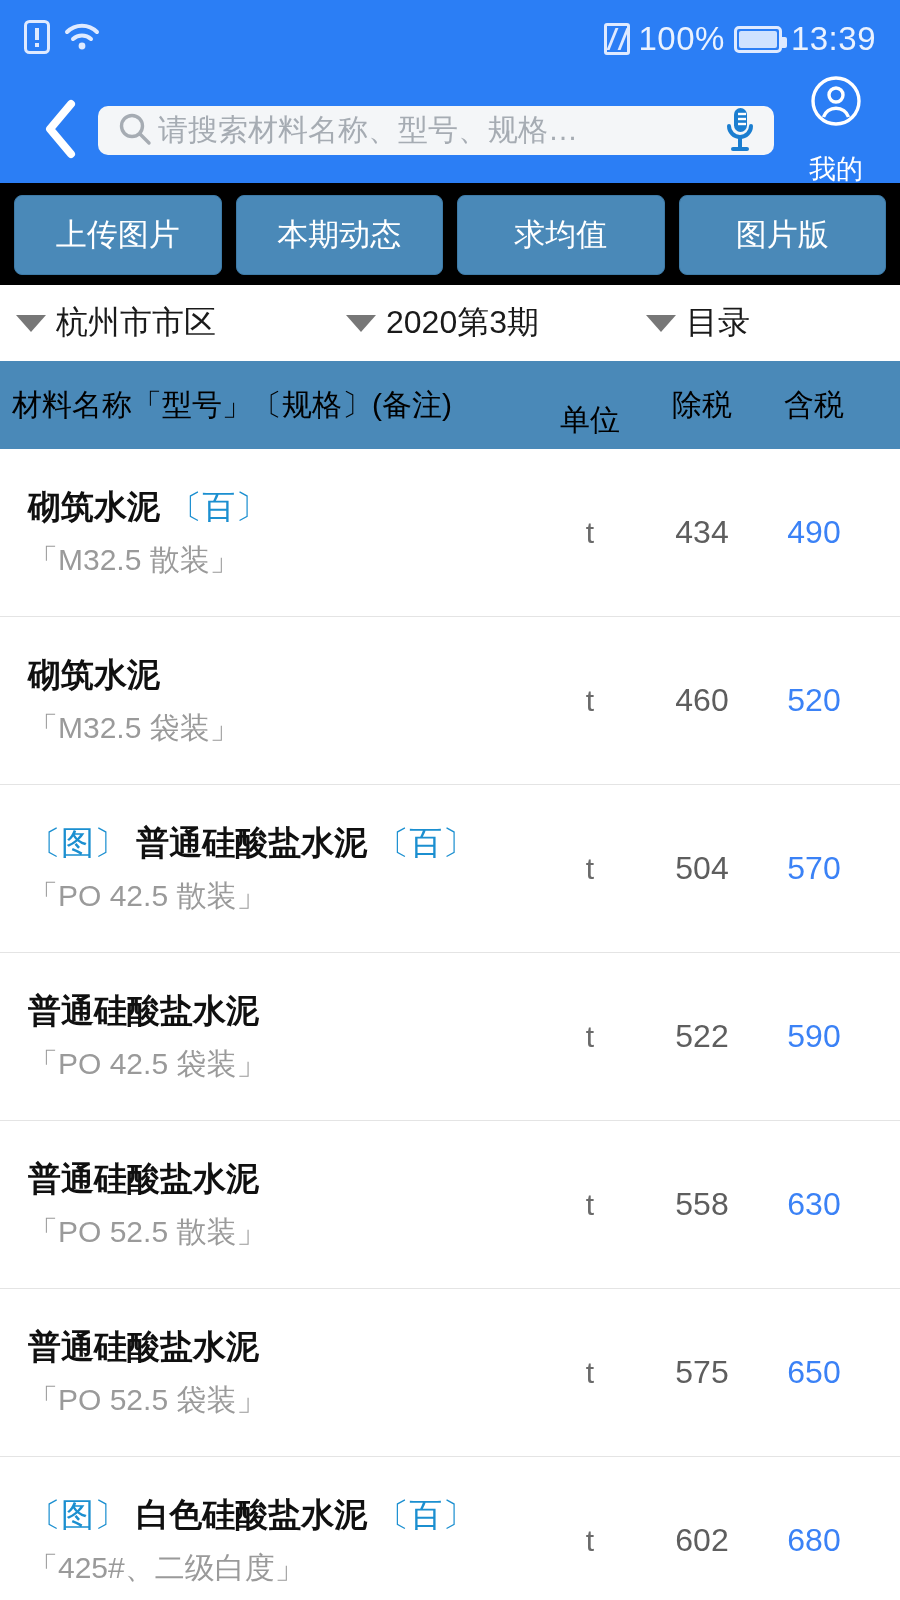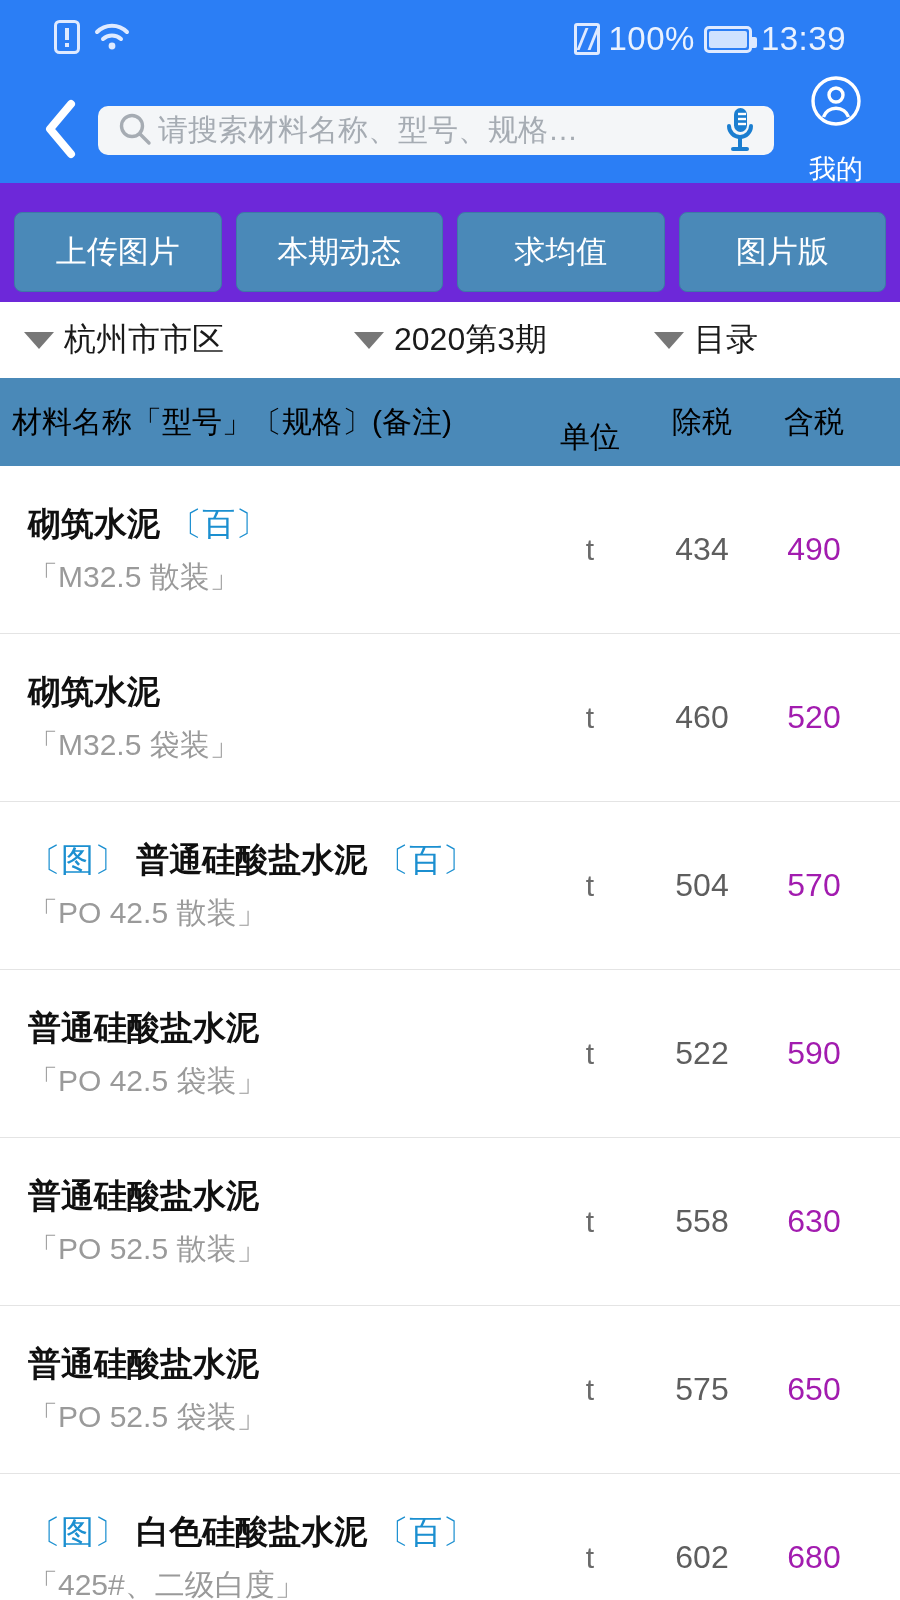--- a/index.html
+++ b/index.html
@@ -7,21 +7,21 @@
     width: 900px; height: 1600px;
     background: #ffffff;
     font-family: "Liberation Sans", "DejaVu Sans", sans-serif;
     overflow: hidden;
   }
   .screen { width: 900px; height: 1600px; position: relative; background: #fff; }
 
   
   .statusbar {
     height: 78px; background: #2b7ef5;
-    display: flex; padding: 0 54px;
+    display: flex; padding: 0 24px;
   }
   .sb-left { display: flex; align-items: center; gap: 14px; }
   .sb-right { margin-left: auto; display: flex; align-items: center; gap: 9px; }
   .sb-text { color: #eaf2ff; font-size: 33px; letter-spacing: .5px; }
   .sb-time { color: #eaf2ff; font-size: 33px; letter-spacing: .5px; }
   .nfc-ico {
     width: 26px; height: 32px; border: 3px solid #dfeaff; border-radius: 3px;
     display: inline-block; position: relative;
   }
   .nfc-ico::after {
@@ -55,31 +55,31 @@
     flex: 1; color: #a6acb3; font-size: 30px; white-space: nowrap; overflow: hidden;
   }
   .mic-ico { flex: 0 0 auto; margin-left: 8px; }
   .profile {
     width: 96px; display: flex; flex-direction: column; align-items: center; gap: 20px;
   }
   .profile-label { color: #ffffff; font-size: 27px; }
 
   
   .actions {
-    display: flex; gap: 14px; padding: 29px 14px 10px 14px; background: #6d28d9;
+    display: flex; gap: 14px; padding: 12px 14px 10px 14px; background: #000000;
   }
   .act-btn {
     flex: 1; height: 80px; background: #4a89b8; border: 1px solid #3d7aa6;
     border-radius: 8px; color: #ffffff; font-size: 31px;
     display: flex; align-items: center; justify-content: center;
   }
 
   
   .filters {
-    display: flex; align-items: center; height: 76px; background: #fff; padding: 0 24px;
+    display: flex; align-items: center; height: 76px; background: #fff; padding: 0 16px;
   }
   .filter {
     display: flex; align-items: center; gap: 10px; color: #1a1a1a; font-size: 32px;
   }
   .filter.f1 { width: 330px; }
   .filter.f2 { width: 300px; }
   .filter.f3 { flex: 1; }
   .caret {
     width: 0; height: 0; border-left: 15px solid transparent;
     border-right: 15px solid transparent; border-top: 17px solid #777777;
@@ -103,21 +103,21 @@
   .cell-name { flex: 1; padding-right: 10px; }
   .mat-name {
     font-size: 33px; color: #101010; font-weight: bold; line-height: 1.25;
     margin-bottom: 14px; white-space: nowrap;
   }
   .mat-spec { font-size: 30px; color: #9a9a9a; line-height: 1.25; white-space: nowrap; }
   .tag-img  { color: #1b8fd0; font-weight: normal; }
   .tag-bai-blue  { color: #1b8fd0; font-weight: normal; }
   .cell-unit  { width: 112px; text-align: center; font-size: 30px; color: #6a6a6a; }
   .cell-net   { width: 112px; text-align: center; font-size: 32px; color: #5e5e5e; }
-  .cell-gross { width: 112px; text-align: center; font-size: 32px; color: #a21caf; }
+  .cell-gross { width: 112px; text-align: center; font-size: 32px; color: #3b82f6; }
   .cell-pad   { width: 30px; }
 </style>
 </head>
 <body>
 
 <div class="screen">
 
   <div class="statusbar">
     <div class="sb-left">
       <span>

